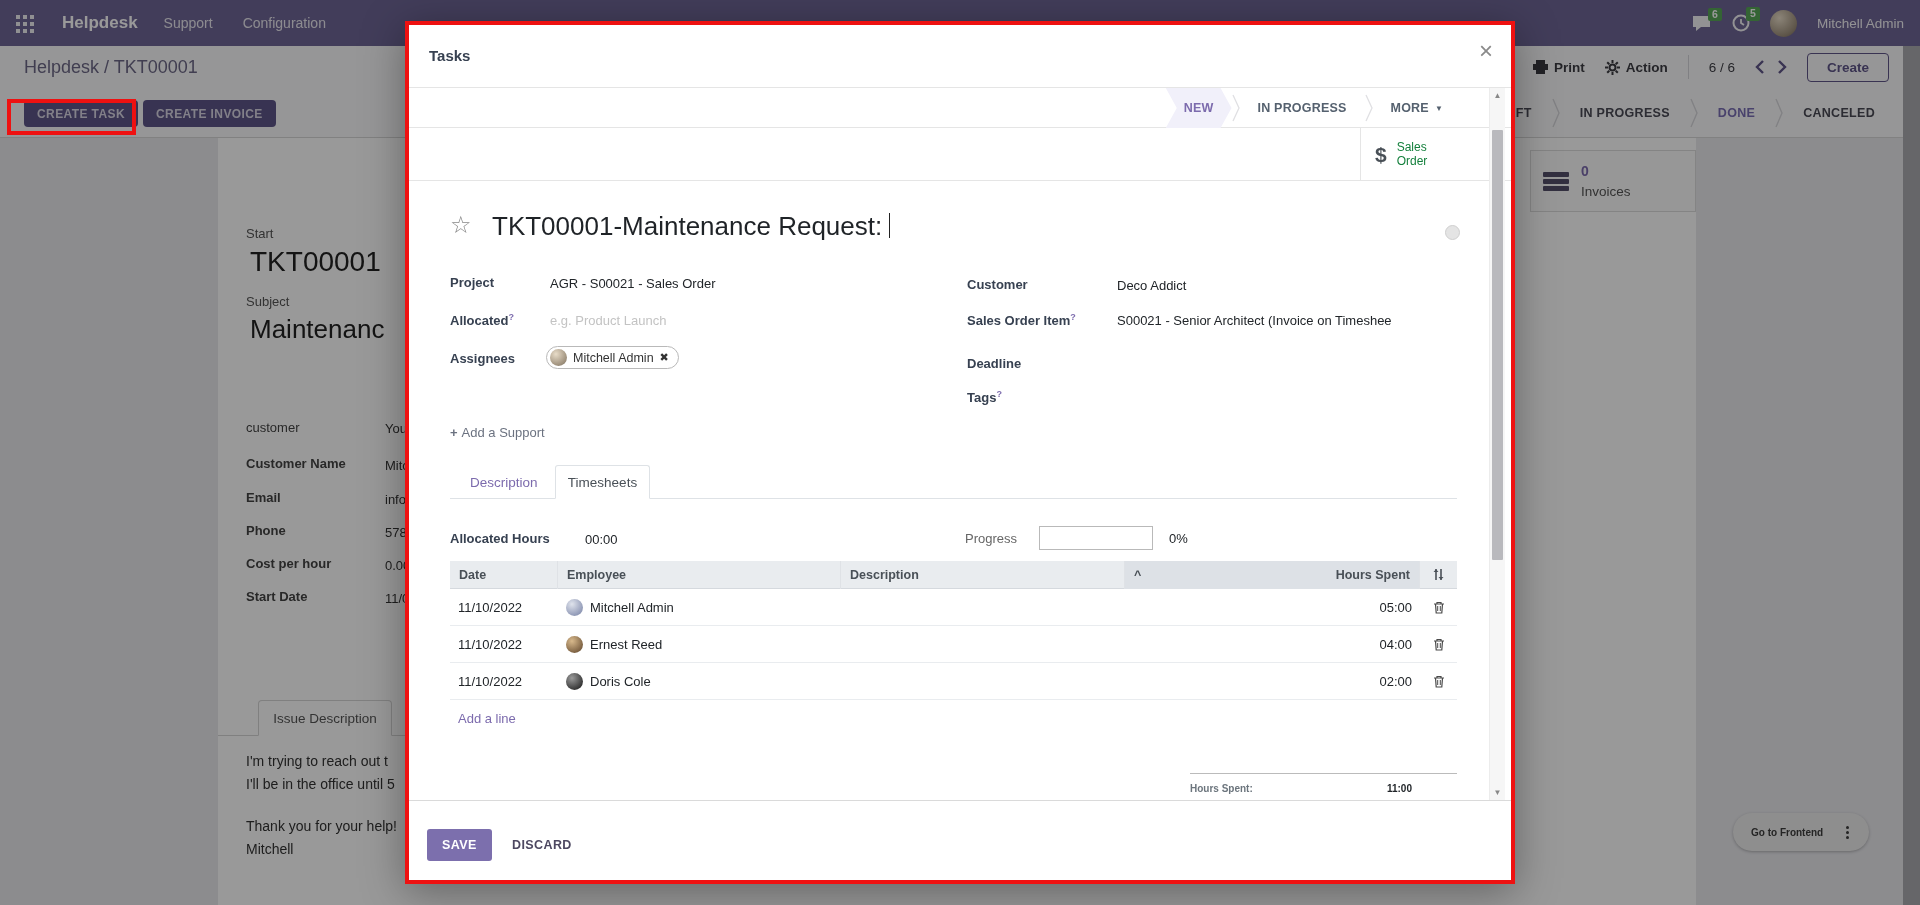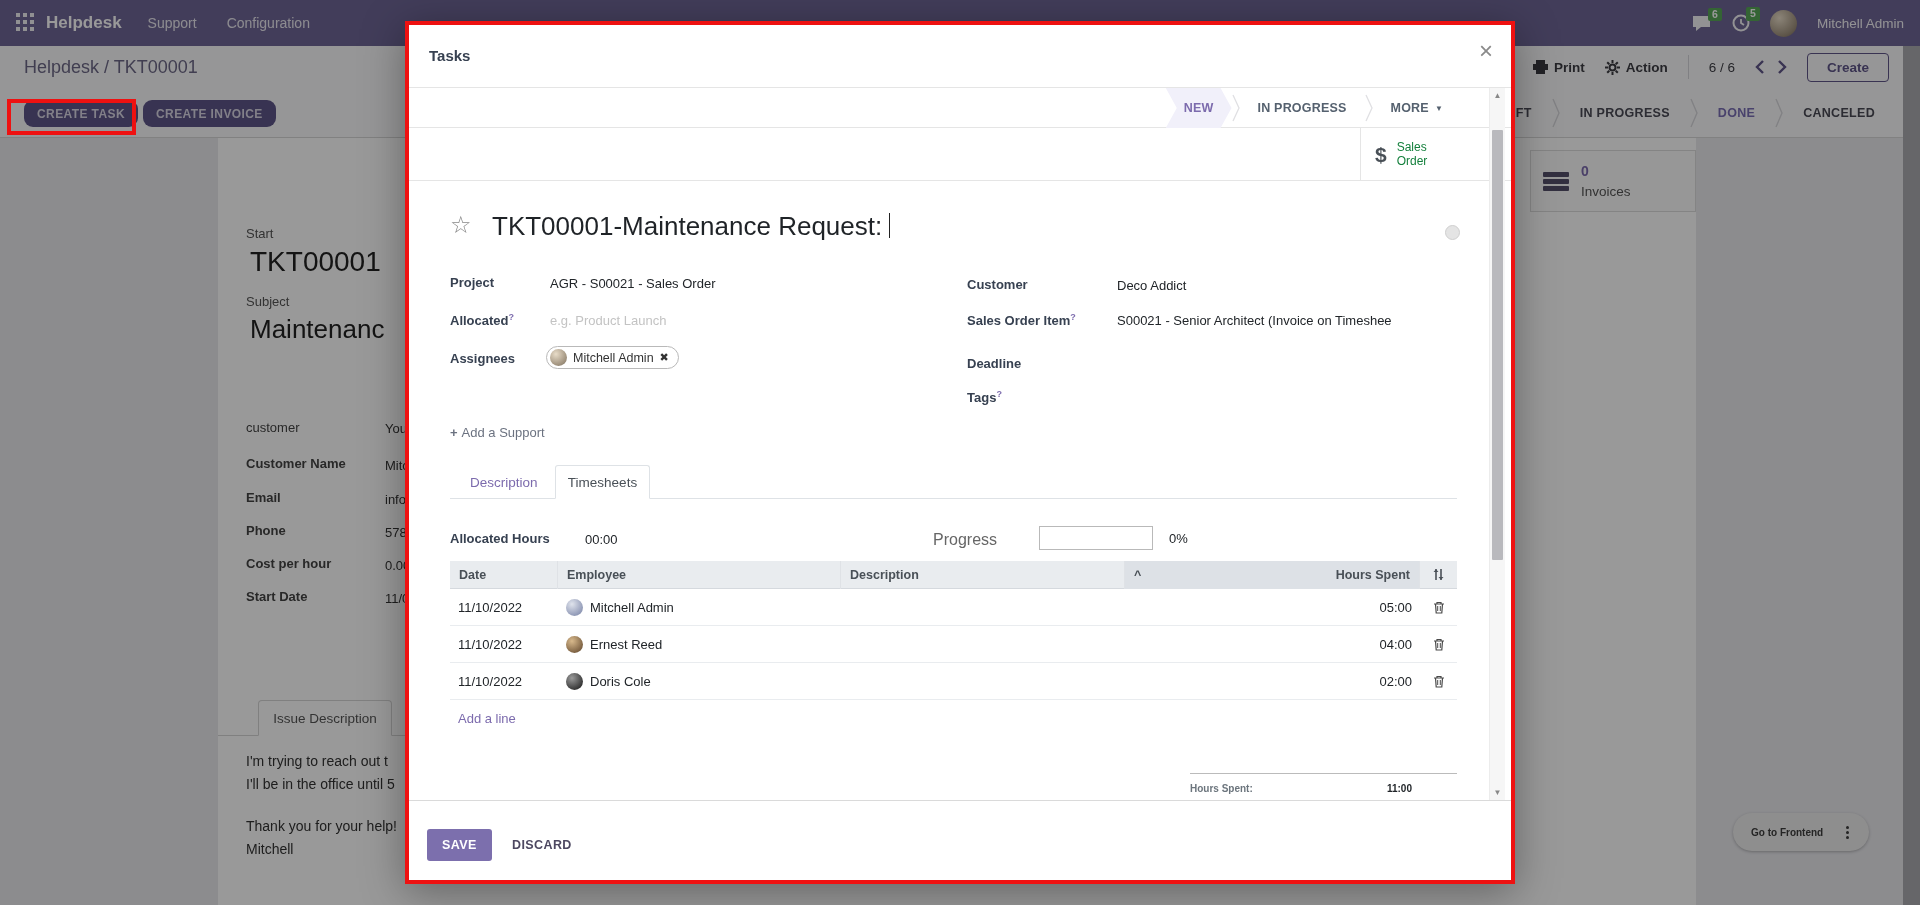--- a/index.html
+++ b/index.html
@@ -1,40 +1,40 @@
 <!DOCTYPE html>
 <html><head>
 <meta charset="utf-8">
 <style>
   *{box-sizing:border-box;margin:0;padding:0}
   html,body{width:1920px;height:905px}
   body{font-family:"Liberation Sans","DejaVu Sans",sans-serif;position:relative;overflow:hidden;background:#e9e9ed;font-size:13px;color:#333}
 
   
   .nav{position:absolute;left:0;top:0;width:1920px;height:46px;background:#6f6697;display:flex;align-items:center;padding:0 16px;z-index:1}
-  .nav .brand{display:flex;align-items:flex-start;gap:12px}
+  .nav .brand{display:flex;align-items:flex-end;gap:28px}
   .nav .appname{color:#fff;font-size:17px;font-weight:bold;margin-right:26px}
   .nav .menu{color:rgba(255,255,255,.85);font-size:14px;margin-right:30px}
   .nav .right{margin-left:auto;display:flex;align-items:center;gap:20px}
   .navicon{position:relative;display:inline-flex}
   .badge{position:absolute;top:-7px;right:-10px;background:#57a757;color:#fff;font-size:10.5px;font-weight:bold;padding:1px 4px;border-radius:2px;line-height:1.1}
   .nav-avatar{width:27px;height:27px;border-radius:50%;background:radial-gradient(circle at 35% 30%,#e8dcc8,#9d8f7b 70%,#6c6258)}
   .nav .uname{color:rgba(255,255,255,.92);font-size:13.5px}
 
   .cp{position:absolute;left:0;top:46px;width:1903px;height:42px;background:#fbfbfc;z-index:1;display:flex;align-items:center}
   .breadcrumb{font-size:18px;color:#6d6887;margin-left:24px}
   .cp-right{margin-left:auto;display:flex;align-items:center;gap:20px;margin-right:14px;color:#3d3d44}
   .cp-item{display:flex;align-items:center;gap:6px;font-size:13.5px;font-weight:bold;color:#3d3d44}
   .cp-sep{width:1px;height:24px;background:#d6d6da}
   .pager{font-size:13.5px;color:#3d3d44}
   .pg-arrows{display:flex;align-items:center;gap:14px}
   .create-btn{border:1px solid #5f5689;color:#5f5689;background:#fbfbfc;font-size:13.5px;padding:6px 19px;border-radius:4px;font-weight:bold}
 
   .btnrow{position:absolute;left:0;top:88px;width:1903px;height:50px;background:#fbfbfc;border-bottom:1px solid #d8d8d8;z-index:1}
-  .obtn{position:absolute;top:12px;height:27px;background:#5e5689;color:#d9d6e4;font-size:12px;font-weight:bold;letter-spacing:.4px;border:none;border-radius:9px;padding:0 13px}
+  .obtn{position:absolute;top:12px;height:27px;background:#5e5689;color:#d9d6e4;font-size:12px;font-weight:bold;letter-spacing:.4px;border:none;border-radius:4px;padding:0 13px}
   .obtn.b1{left:24px}
   .obtn.b2{left:143px}
 
   .stages-bg{position:absolute;right:25px;top:88px;height:50px;display:flex;align-items:center;z-index:1;font-size:12.5px;font-weight:bold;color:#4a4a55;letter-spacing:.3px}
   .stages-bg .frag{margin-right:6px}
   .stages-bg .step{padding:0 20px}
   .stages-bg .step.active{color:#7a6fb5}
 
   .sheet{position:absolute;left:218px;top:138px;width:1478px;height:767px;background:#fff;z-index:1}
   .stat{position:absolute;left:1312px;top:12px;width:166px;height:62px;border:1px solid #dcdcdc;background:#fcfcfc;display:flex;align-items:center;gap:12px;padding:0 12px}
@@ -102,21 +102,21 @@
 
   .addprop{position:absolute;left:41px;top:400px;font-size:13px;color:#6b7280}
   .addprop .plus{font-weight:bold;margin-right:4px}
 
   .tab-desc{position:absolute;left:61px;top:450px;font-size:13.5px;color:#7c6bad}
   .tab-ts{position:absolute;left:146px;top:440px;width:95px;height:34px;border:1px solid #dee2e6;border-bottom:1px solid #fff;border-radius:3px 3px 0 0;background:#fff;display:flex;align-items:center;justify-content:center;font-size:13.5px;color:#495057;z-index:2}
   .tab-hr{position:absolute;left:41px;top:473px;width:1007px;height:1px;background:#dee2e6}
 
   .alloc-label{position:absolute;left:41px;top:506px;font-size:13px;font-weight:bold;color:#374151}
   .alloc-val{position:absolute;left:176px;top:507px;font-size:13px;color:#212529}
-  .prog-label{position:absolute;left:524px;top:506px;font-size:16px;color:#666}
+  .prog-label{position:absolute;left:556px;top:506px;font-size:13px;color:#666}
   .prog-input{position:absolute;left:630px;top:501px;width:114px;height:24px;border:1px solid #b9b9b9;background:#fff}
   .prog-pct{position:absolute;left:760px;top:506px;font-size:13px;color:#212529}
 
   .ts-table{position:absolute;left:41px;top:536px;width:1007px}
   .ts-head{display:flex;height:28px;background:#e9ecef;border-bottom:1px solid #d5d9de;align-items:center;font-size:12.5px;font-weight:bold;color:#495057}
   .th{padding:0 9px;height:28px;display:flex;align-items:center;border-right:1px solid #dfe2e6}
   .th.c-date{width:108px}
   .th.c-emp{width:283px}
   .th.c-desc{width:284px}
   .th.c-hours{width:295px;background:#dde1e6;justify-content:space-between}

